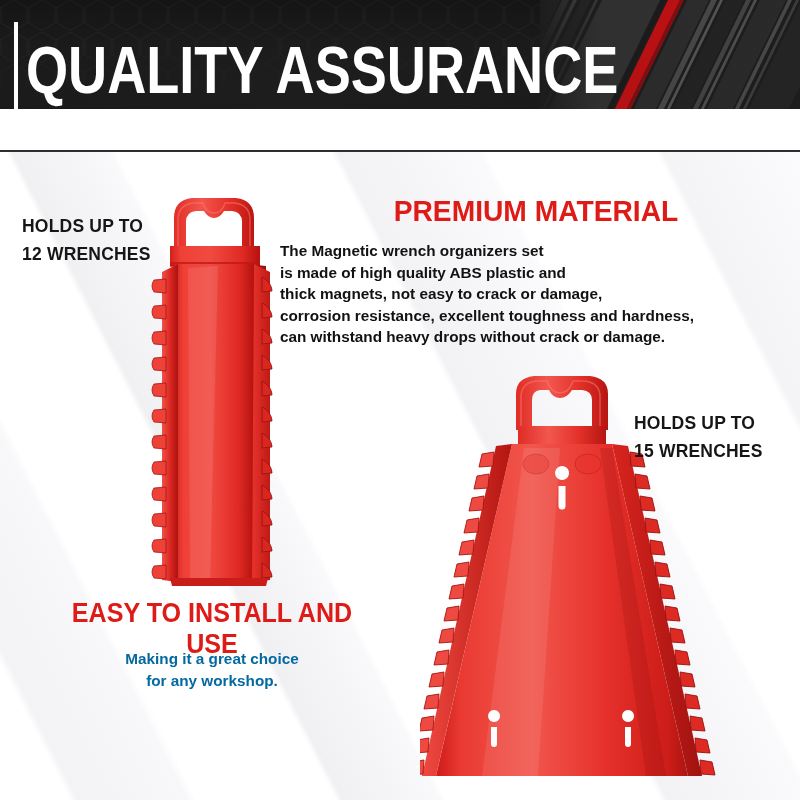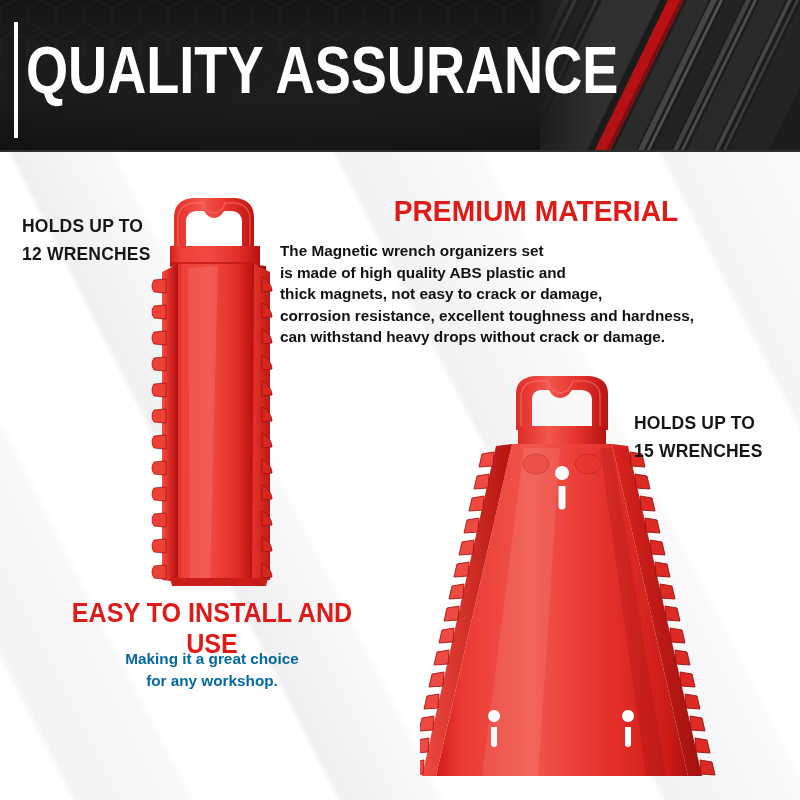--- a/index.html
+++ b/index.html
@@ -16,21 +16,21 @@
     height: 800px;
     overflow: hidden;
     background: #ffffff;
   }
 
   
   .header {
     position: absolute;
     left: 0; top: 0;
     width: 800px;
-    height: 152px;
+    height: 109px;
     background: #1c1c1c;
     overflow: hidden;
   }
   .hex-pattern {
     position: absolute;
     left: 0; top: 0;
     width: 800px; height: 152px;
     opacity: 0.85;
   }
   .header-vignette {

